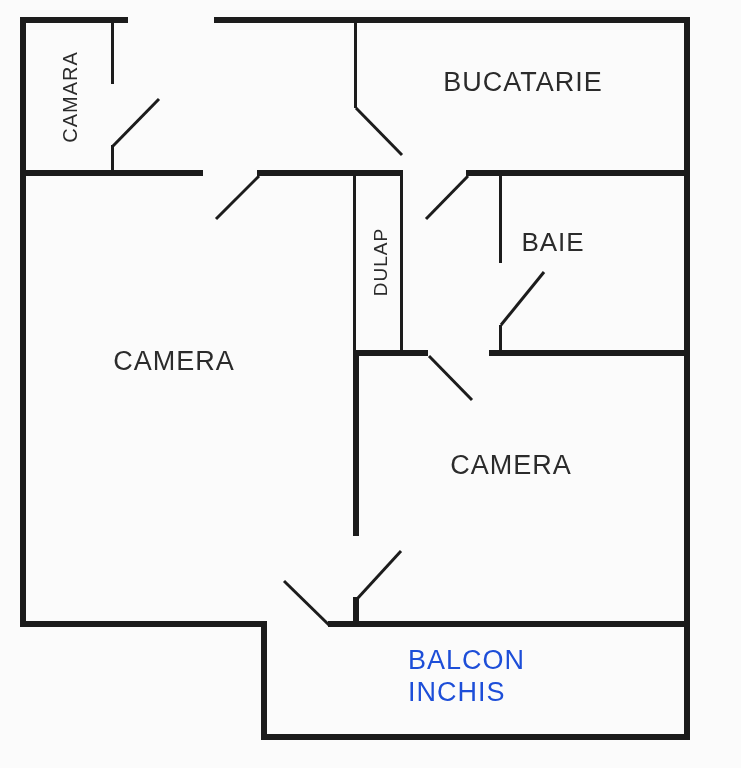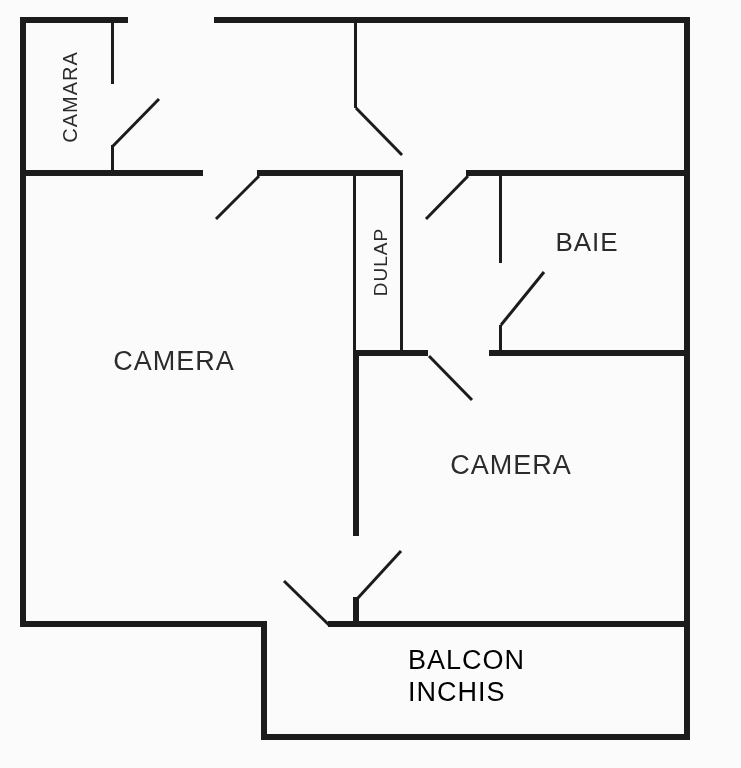--- a/index.html
+++ b/index.html
@@ -68,19 +68,20 @@
       <line x1="113" y1="146" x2="159" y2="99" stroke="#1c1c1c" stroke-width="3"></line>
       <line x1="259" y1="176" x2="216" y2="219" stroke="#1c1c1c" stroke-width="3"></line>
       <line x1="468" y1="176" x2="426" y2="219" stroke="#1c1c1c" stroke-width="3"></line>
       <line x1="356" y1="108" x2="402" y2="155" stroke="#1c1c1c" stroke-width="3"></line>
       <line x1="429" y1="356" x2="472" y2="400" stroke="#1c1c1c" stroke-width="3"></line>
       <line x1="501" y1="325" x2="544" y2="272" stroke="#1c1c1c" stroke-width="3"></line>
       <line x1="284" y1="581" x2="329" y2="625" stroke="#1c1c1c" stroke-width="3"></line>
       <line x1="357" y1="599" x2="401" y2="551" stroke="#1c1c1c" stroke-width="3"></line>
     </svg>
     <div class="room-label rot-90" style="left: 71px; top: 97px; font-size: 20px; color: rgb(43, 43, 43);">CAMARA</div>
-    <div class="room-label centered" style="left: 587px; top: 242px; font-size: 26px; color: rgb(43, 43, 43);">BAIE</div>
+    <div class="room-label centered" style="left: 523px; top: 83px; font-size: 27px; color: rgb(43, 43, 43);">BUCATARIE</div>
+    <div class="room-label centered" style="left: 553px; top: 242px; font-size: 26px; color: rgb(43, 43, 43);">BAIE</div>
     <div class="room-label rot-90" style="left: 381px; top: 262px; font-size: 19px; color: rgb(43, 43, 43);">DULAP</div>
     <div class="room-label centered" style="left: 174px; top: 362px; font-size: 27px; color: rgb(43, 43, 43);">CAMERA</div>
     <div class="room-label centered" style="left: 511px; top: 466px; font-size: 27px; color: rgb(43, 43, 43);">CAMERA</div>
-    <div class="room-label" style="left: 408px; top: 645px; font-size: 27px; color: #000000;">BALCON
+    <div class="room-label" style="left: 408px; top: 645px; font-size: 27px; color: #1d4ed8;">BALCON
 INCHIS</div>
   </div>
 
 </body></html>

